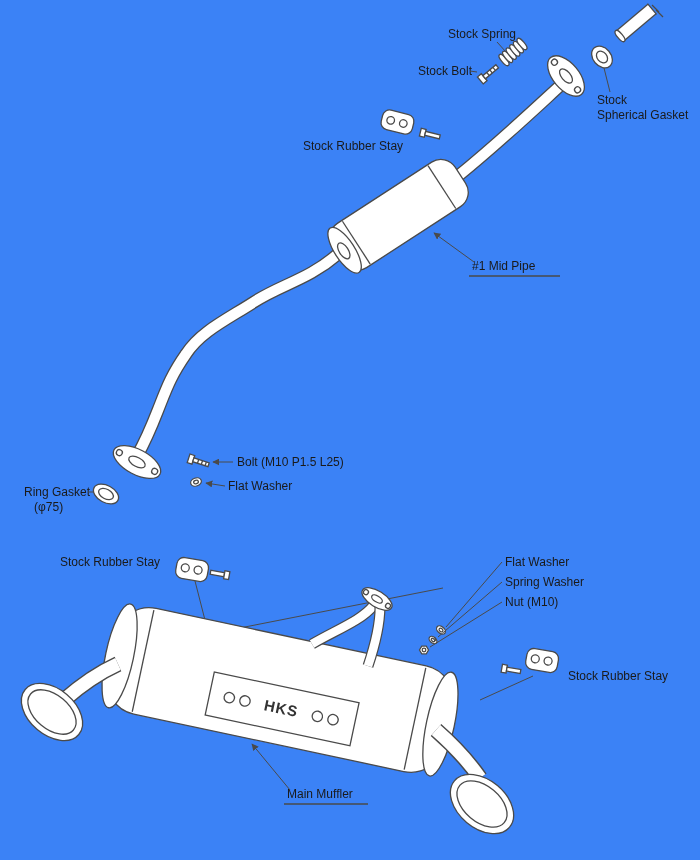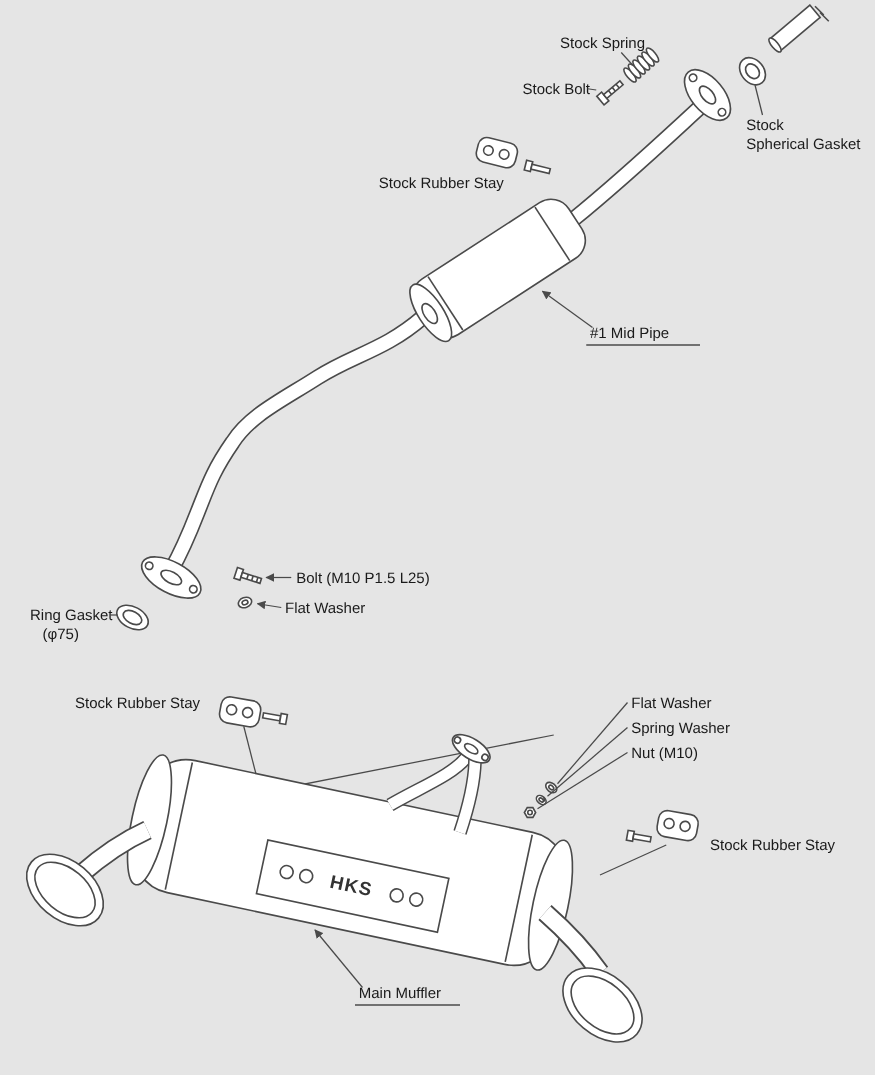--- a/index.html
+++ b/index.html
@@ -1,17 +1,17 @@
 <!DOCTYPE html>
 <html><head>
 <meta charset="utf-8">
 <style>
   html,body { margin:0; padding:0; background:#ffffff; }
   #stage {
-    position:relative; width:700px; height:860px; background:#e5e5e5;
+    position:relative; width:700px; height:860px; background:#3b82f6;
     font-family:"Liberation Sans", sans-serif; overflow:hidden;
   }
   svg text { font-family:"Liberation Sans", sans-serif; }
   .lbl   { font-size:12px; fill:#1a1a1a; }
   .logo  { font-size:15px; font-weight:bold; letter-spacing:1px; fill:#333; }
   .ln    { stroke:#4a4a4a; stroke-width:1.3; fill:none; }
   .fillw { fill:#ffffff; stroke:#4a4a4a; stroke-width:1.3; }
   .pipe-o{ stroke:#4a4a4a; fill:none; }
   .pipe-i{ stroke:#ffffff; fill:none; }
   .leader{ stroke:#4a4a4a; stroke-width:1; fill:none; }

